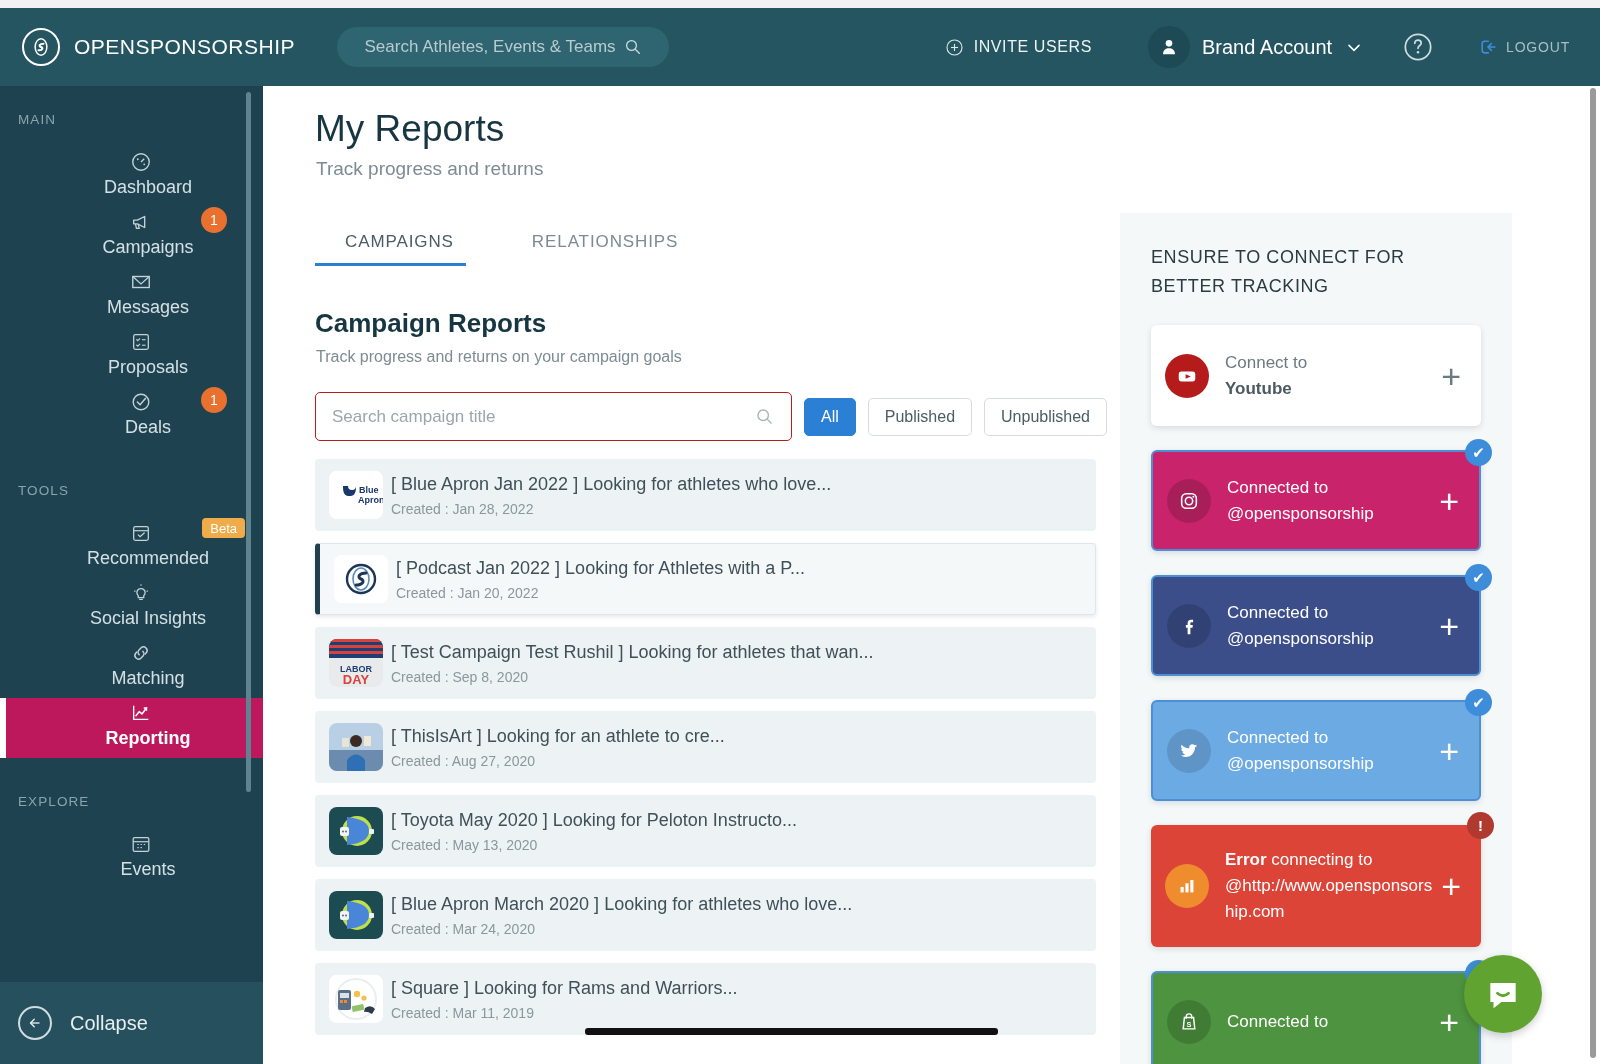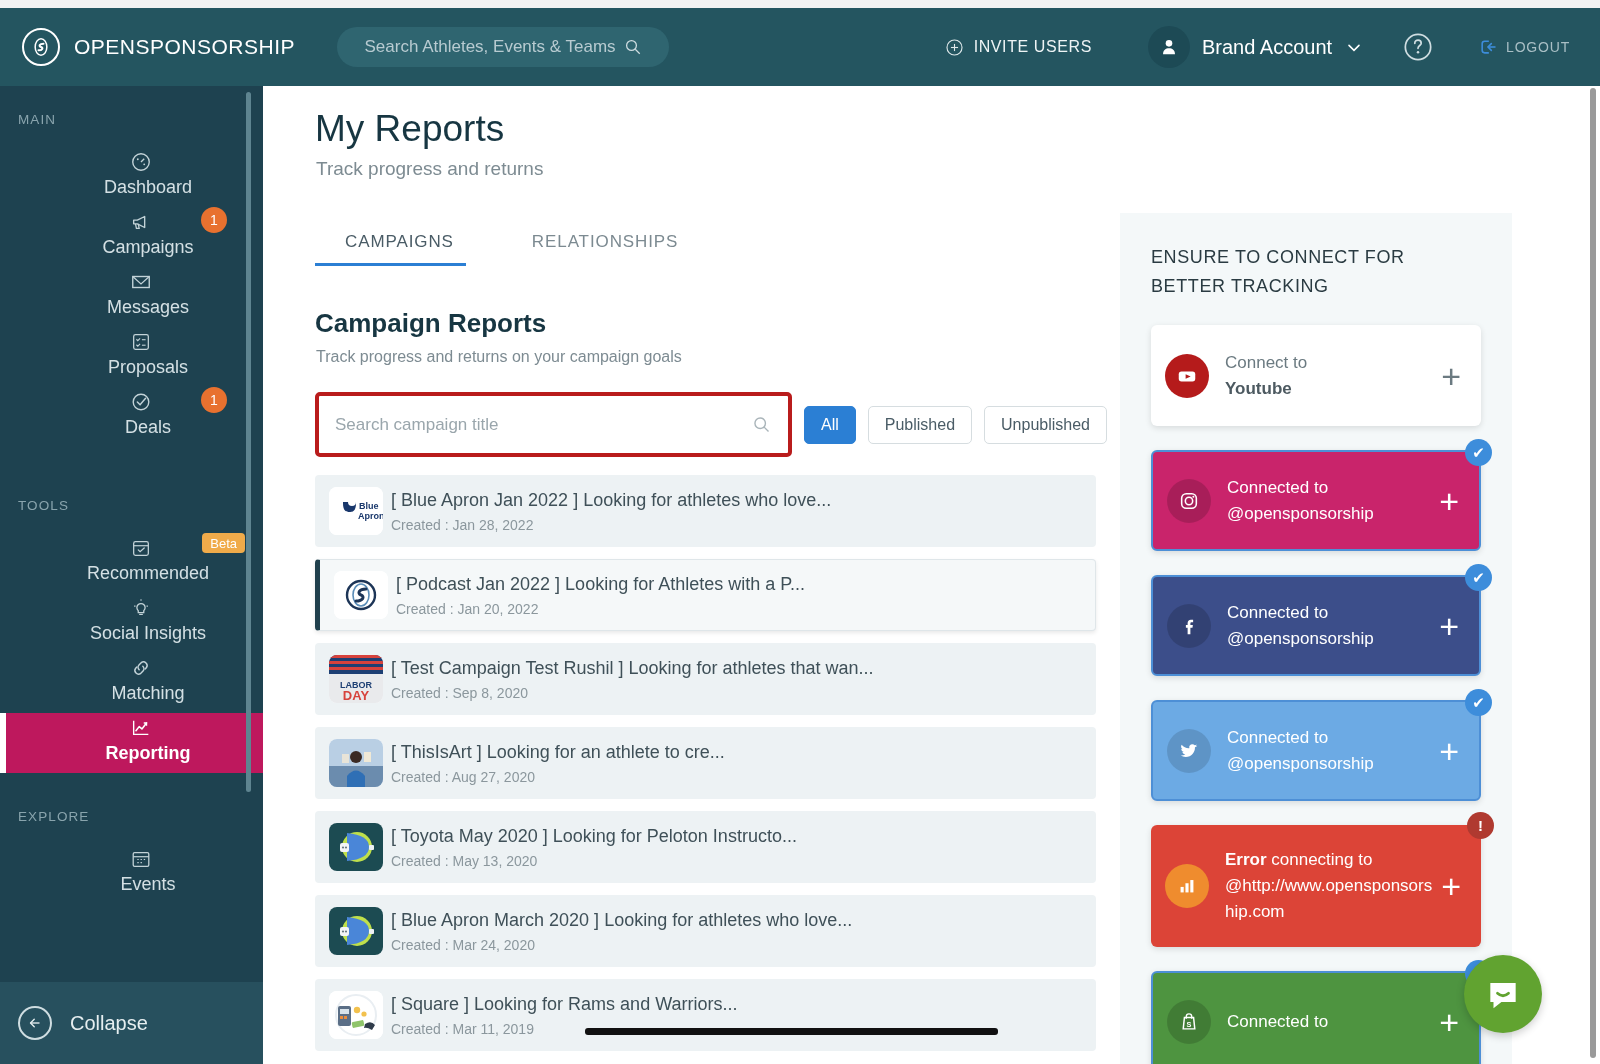--- a/index.html
+++ b/index.html
@@ -51,21 +51,21 @@
   
   .sidebar {
     position:absolute; top:86px; left:0; width:263px; height:978px;
     background:#1e4250; overflow:hidden;
   }
   .side-scroll { position:absolute; inset:0; padding-top: 26px; }
   .side-section {
     color:#89a4ad; font-size:13.5px; letter-spacing:1.1px;
     padding: 0 0 0 18px; margin-bottom: 20px;
   }
-  .side-section.tools { margin-top: 51px; }
+  .side-section.tools { margin-top: 36px; }
   .side-section.explore { margin-top: 36px; }
   .side-item {
     display:flex; align-items:center; height:60px; padding-left:27px;
     color:#d4e0e4; font-size:18px; cursor:pointer; position:relative;flex-direction:column;
   }
   .side-item .s-ico { width:30px; display:flex; align-items:center; justify-content:flex-start; flex:0 0 30px; }
   .side-item .s-lbl { margin-left: 6px; }
   .side-item.active { background:#be185d; color:#fff; font-weight:600; }
   .side-item.active::before {
     content:""; position:absolute; left:0; top:0; bottom:0; width:6px; background:#ffffff;
@@ -108,21 +108,21 @@
   }
   .tab.active { color:#4a5c66; }
   .tab.active::after {
     content:""; position:absolute; left:0; right:36px; bottom:0; height:3px; background:#2b7fd4;
   }
   .sec-title { font-size:26px; color:#173642; font-weight:600; margin: 42px 0 0 52px; }
   .sec-sub { font-size:16px; color:#7d8b92; margin: 9px 0 0 53px; }
 
   .filters { display:flex; align-items:center; margin: 26px 0 0 52px; gap: 12px; }
   .srch-wrap {
-    width: 477px; height: 65px; border:4px solid #b91c1c; border-radius:5px;
+    width: 477px; height: 49px; border:1px solid #b91c1c; border-radius:5px;
     display:flex; align-items:center; padding: 0 16px; background:#fff;
   }
   .srch-wrap input {
     flex:1; border:none; outline:none; font-size:17px; color:#5a6a72;
     font-family:"Liberation Sans", sans-serif; background:transparent;
   }
   .srch-wrap input::placeholder { color:#9aa6ac; }
   .fbtn {
     height:38px; min-width:48px; border-radius:5px; border:1px solid #d6dde0;
     background:#fff; color:#4a5c66; font-size:16px; padding:0 16px; cursor:pointer;

